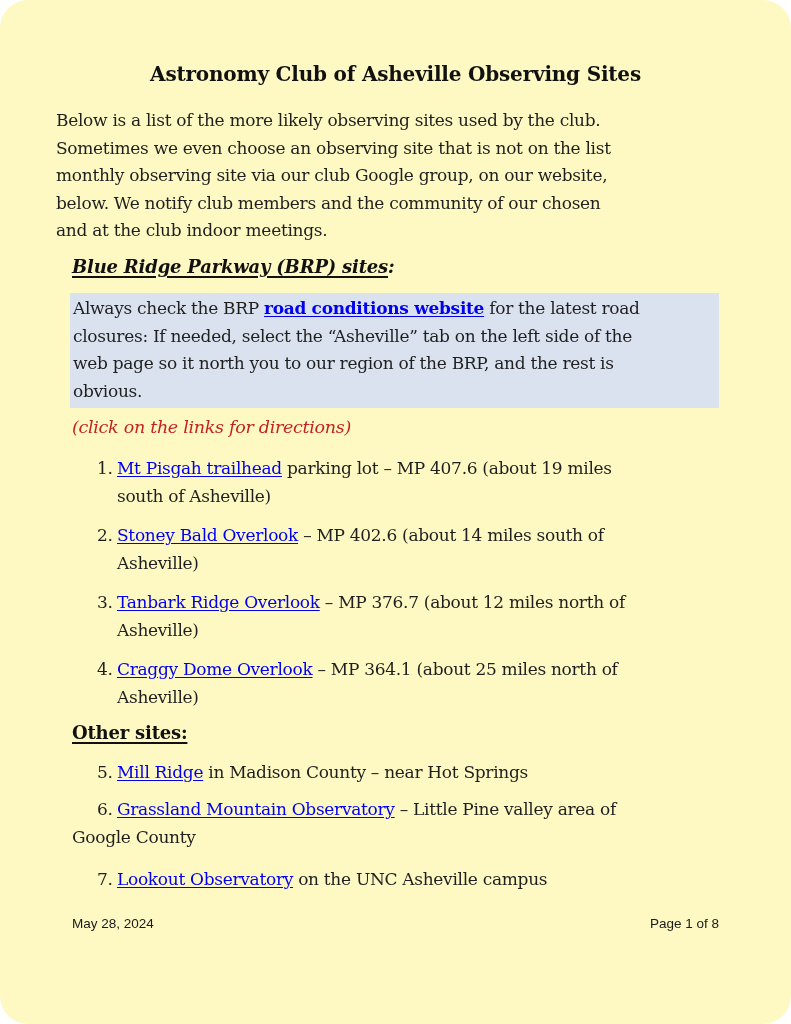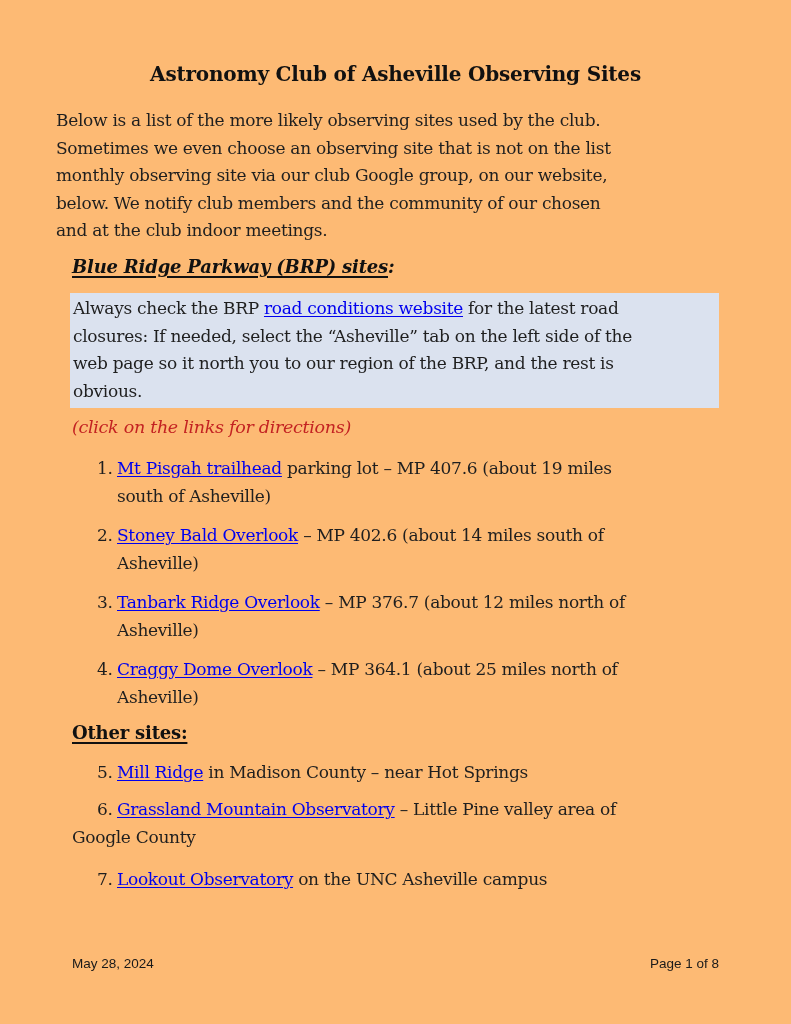--- a/index.html
+++ b/index.html
@@ -4,21 +4,21 @@
 <style>
   * { margin: 0; padding: 0; box-sizing: border-box; }
   html, body { background: #ffffff; }
   body {
     width: 791px; height: 1024px;
     position: relative;
     font-family: "DejaVu Serif", serif;
     color: #1f1f1f;
     overflow: hidden;
   }
-  .page { position: absolute; inset: 0; background: #fdba74; }
+  .page { position: absolute; inset: 0; background: #fef9c3; border-radius: 28px; }
 
   .doc-title {
     position: absolute; top: 62px; left: 0; width: 791px;
     text-align: center;
     font-size: 20px; font-weight: bold; color: #111;
     letter-spacing: -0.2px;
   }
 
   .line { white-space: nowrap; line-height: 27.5px; font-size: 17px; letter-spacing: -0.3px; }
 
@@ -35,21 +35,21 @@
 
   .notice-box {
     position: absolute; top: 293px; left: 70px; width: 649px;
     background: #dbe2ef;
     padding: 2px 0 3px 3px;
   }
   .doc-link {
     color: #0000EE; text-decoration: underline; cursor: pointer;
     text-underline-offset: 2px;
   }
-  .doc-link.bold { font-weight: normal; }
+  .doc-link.bold { font-weight: bold; }
 
   .directions-note {
     position: absolute; top: 417px; left: 72px;
     font-size: 17.5px; font-style: italic; color: #c32222;
     letter-spacing: -0.3px;
   }
 
   .list-item { position: absolute; left: 72px; width: 660px; }
   .li-line1 { position: relative; padding-left: 45px; }
   .li-num { position: absolute; left: 25px; top: 0; }
@@ -59,21 +59,21 @@
 
   .item-1 { top: 455px; }
   .item-2 { top: 522px; }
   .item-3 { top: 589px; }
   .item-4 { top: 656px; }
   .item-5 { top: 759px; }
   .item-6 { top: 796px; }
   .item-7 { top: 866px; }
 
   .footer {
-    position: absolute; top: 956px; left: 72px; width: 647px;
+    position: absolute; top: 916px; left: 72px; width: 647px;
     display: flex; justify-content: space-between;
     font-family: "Liberation Sans", sans-serif;
     font-size: 13.5px; color: #1a1a1a;
   }
 </style>
 </head>
 <body>
 
 <div class="page">
 

